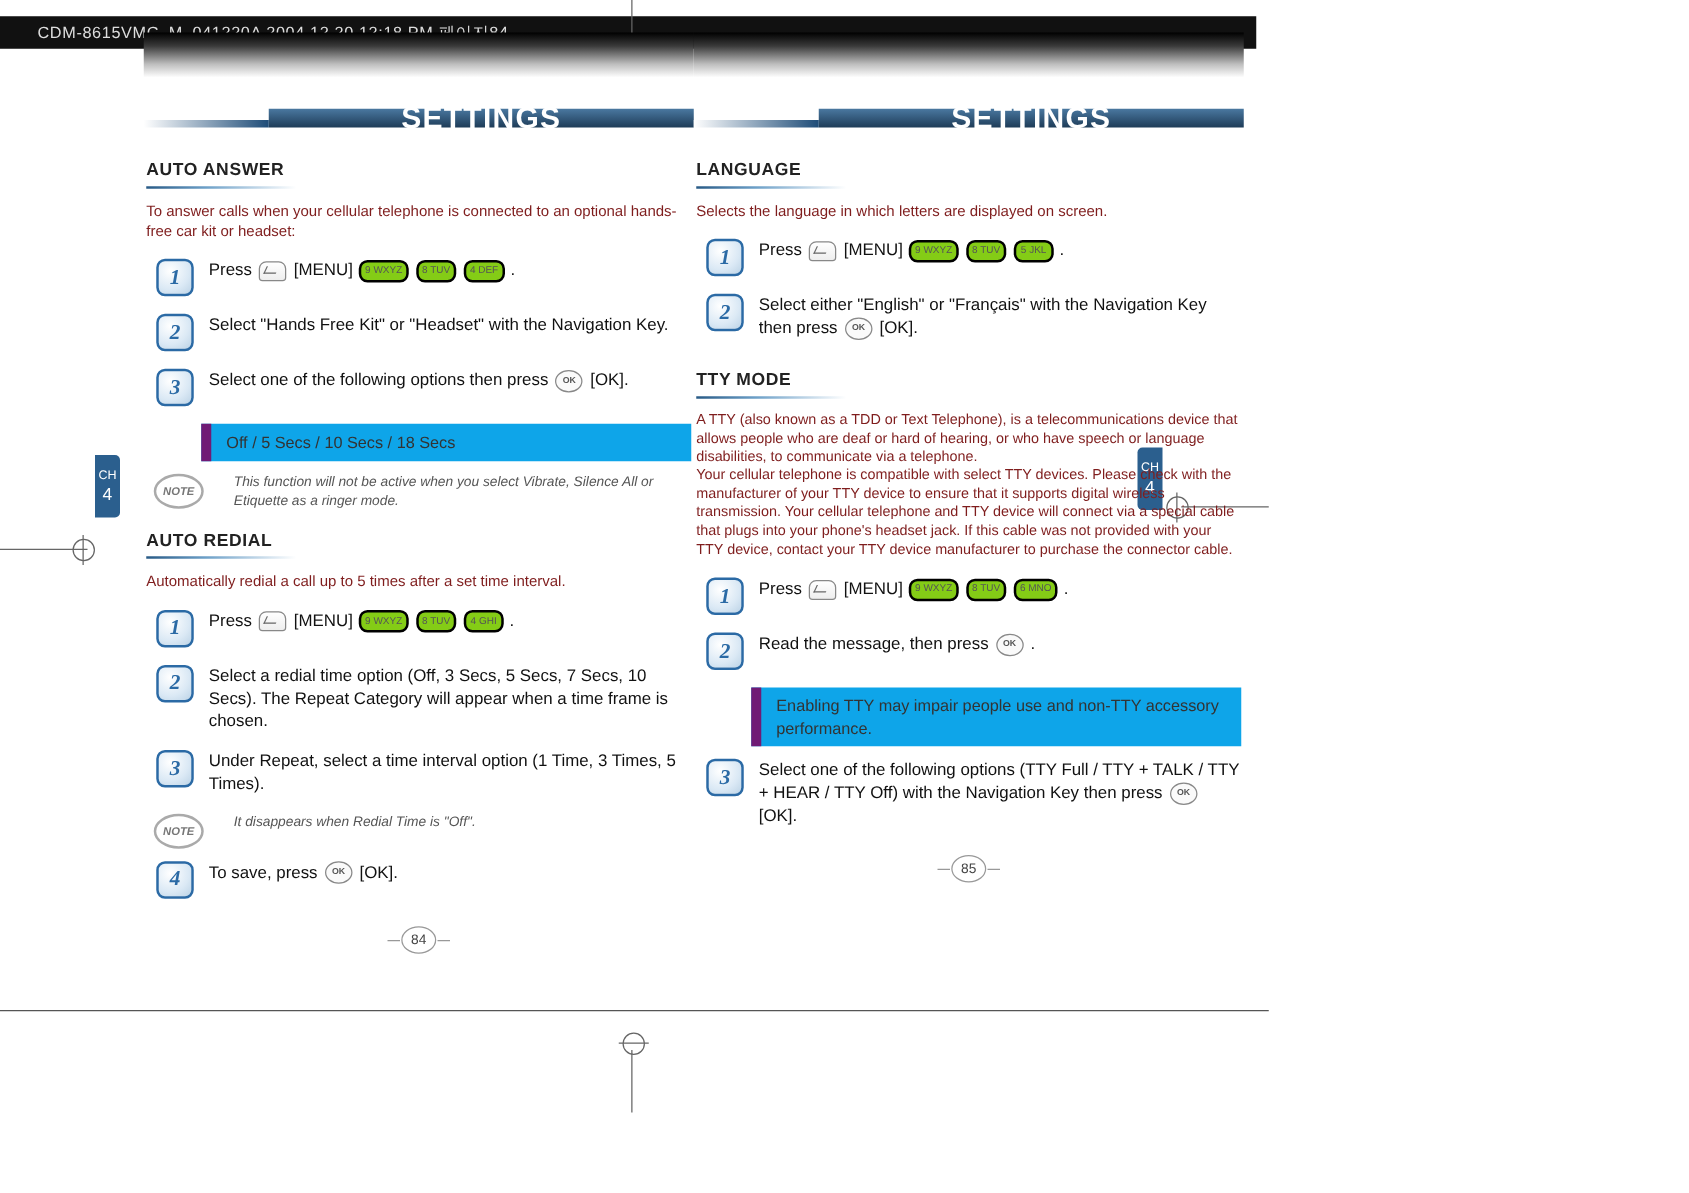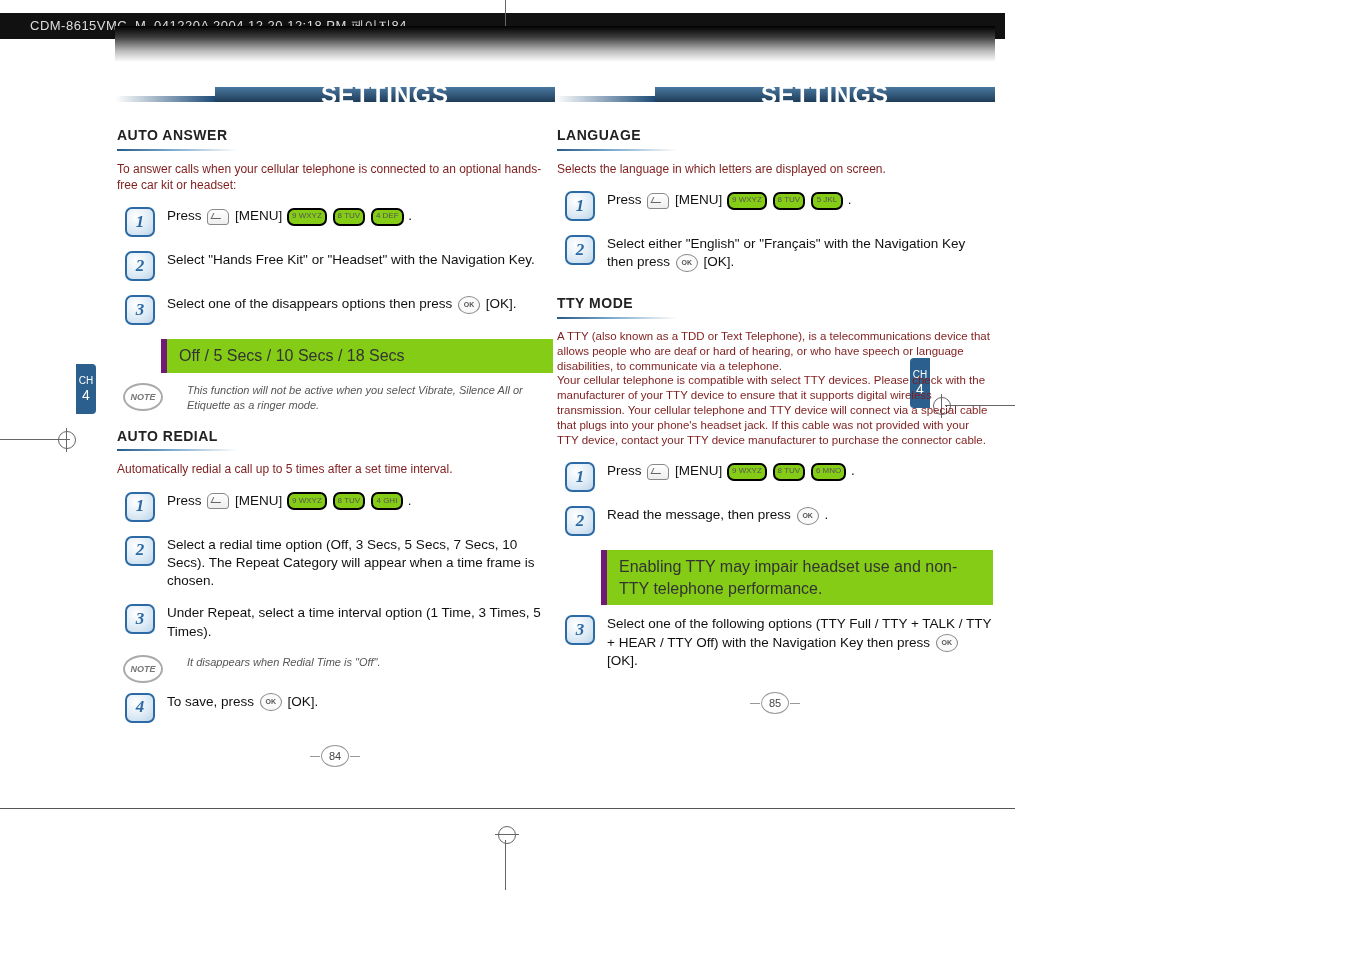--- a/index.html
+++ b/index.html
@@ -18,21 +18,21 @@
   .section-title{font-size:14px;font-weight:bold;color:#222;margin-top:14px;margin-bottom:4px;letter-spacing:.5px}
   .section-underline{width:120px;height:2px;background:linear-gradient(90deg,#285a86 0%,#6da0c8 40%,#fff 100%);margin-bottom:10px}
   .intro{font-size:12px;color:#7f1d1d;margin-bottom:14px}
   .step{display:flex;gap:12px;margin:10px 0 14px 8px}
   .step-num{flex:0 0 26px;height:26px;border:2px solid #2b6aa5;border-radius:7px;display:flex;align-items:center;justify-content:center;font-weight:bold;color:#2b6aa5;font-size:17px;font-style:italic;font-family:Georgia,serif;position:relative;background:radial-gradient(circle at 35% 30%,#fff 0%,#dbe9f5 60%,#bcd3e6 100%)}
   .step-body{flex:1;font-size:13.5px;color:#111}
   .keycap{display:inline-flex;align-items:center;justify-content:center;min-width:22px;height:14px;padding:0 3px;border:2px solid #000000;border-radius:7px;font-size:8px;color:#555;margin:0 1px;vertical-align:middle;background:#84cc16}
   .softkey{display:inline-block;width:20px;height:14px;border:1px solid #888;border-radius:6px 6px 3px 3px;vertical-align:middle;margin:0 2px;background:linear-gradient(180deg,#fff,#eee);position:relative}
   .softkey:after{content:"";position:absolute;left:4px;top:3px;width:9px;height:5px;border-left:1.5px solid #666;border-bottom:1.5px solid #666;transform:skewX(-25deg)}
   .ok-key{display:inline-flex;align-items:center;justify-content:center;width:20px;height:16px;border:1px solid #888;border-radius:50%;font-size:7px;font-weight:bold;color:#555;vertical-align:middle;margin:0 2px;background:#fafafa}
-  .options-box{margin:6px 0 10px 44px;padding:6px 12px;border-left:6px solid #701a75;background:#84cc16;font-size:16px;color:#333}
+  .options-box{margin:6px 0 10px 44px;padding:6px 12px;border-left:8px solid #701a75;background:#0ea5e9;font-size:13px;color:#333}
   .note-row{display:flex;align-items:flex-start;gap:24px;margin:4px 0 8px 6px}
   .note-badge{flex:0 0 36px;height:24px;border:2px double #aaa;border-radius:50%;display:flex;align-items:center;justify-content:center;font-size:9px;font-weight:bold;color:#777;font-style:italic}
   .note-text{flex:1;font-size:11px;font-style:italic;color:#555}
   .page-num{position:absolute;bottom:-30px;width:100%;display:flex;justify-content:center}
   .page-num span{display:inline-flex;align-items:center;justify-content:center;width:26px;height:20px;border:1px solid #999;border-radius:50%;font-size:11px;color:#444;position:relative}
   .page-num span:before,.page-num span:after{content:"";position:absolute;top:50%;width:10px;height:1px;background:#999}
   .page-num span:before{left:-12px}.page-num span:after{right:-12px}
   
   .reg-top{position:absolute;left:498px;top:0;width:16px;height:60px}
   .reg-top .v{position:absolute;left:7px;top:0;width:1px;height:45px;background:#666}
@@ -119,21 +119,21 @@
       </div>
 
       <div class="step">
         <div class="step-num">2</div>
         <div class="step-body">Select "Hands Free Kit" or "Headset" with the Navigation Key.</div>
       </div>
 
       <div class="step">
         <div class="step-num">3</div>
         <div class="step-body">
-          <span>Select one of the disappears options then press</span>
+          <span>Select one of the following options then press</span>
           <span class="ok-key">OK</span>
           <span>[OK].</span>
         </div>
       </div>
 
       <div class="options-box">Off / 5 Secs / 10 Secs / 18 Secs</div>
 
       <div class="note-row">
         <div class="note-badge">NOTE</div>
         <div class="note-text">This function will not be active when you select Vibrate, Silence All or Etiquette as a ringer mode.</div>
@@ -238,21 +238,21 @@
 
       <div class="step">
         <div class="step-num">2</div>
         <div class="step-body">
           <span>Read the message, then press</span>
           <span class="ok-key">OK</span>
           <span>.</span>
         </div>
       </div>
 
-      <div class="options-box">Enabling TTY may impair headset use and non-TTY telephone performance.</div>
+      <div class="options-box">Enabling TTY may impair people use and non-TTY accessory performance.</div>
 
       <div class="step">
         <div class="step-num">3</div>
         <div class="step-body">
           <span>Select one of the following options (TTY Full / TTY + TALK / TTY + HEAR / TTY Off) with the Navigation Key then press</span>
           <span class="ok-key">OK</span>
           <span>[OK].</span>
         </div>
       </div>
     </div>

